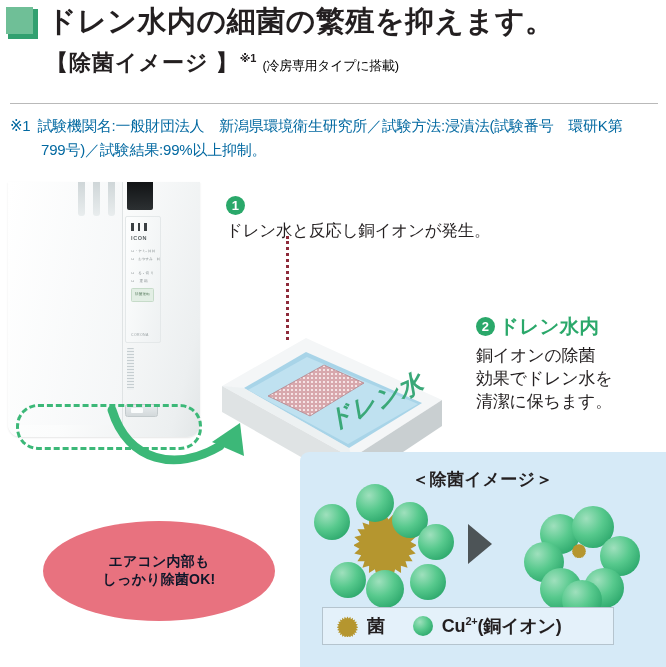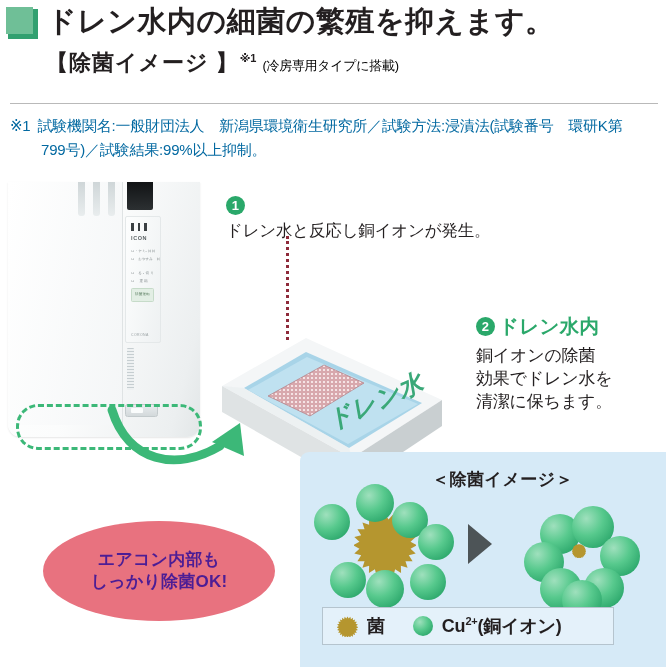--- a/index.html
+++ b/index.html
@@ -301,21 +301,20 @@
     background: #d6eaf7;
     border-radius: 9px 0 0 0;
   }
   .sterile-title {
     position: absolute;
     left: 112px; top: 16px;
     font-size: 17px;
     font-weight: bold;
     color: #231f20;
     letter-spacing: 0.5px;
-    margin-left: 20px;
   }
   .ion {
     position: absolute;
     border-radius: 50%;
     background: radial-gradient(circle at 34% 30%, #9fe0bd 0%, #57c98d 42%, #2faa6e 78%, #2c9c67 100%);
   }
   .germ {
     position: absolute;
   }
   .play-arrow {
@@ -363,22 +362,22 @@
     left: 43px; top: 521px;
     width: 232px; height: 100px;
     background: #e8727f;
     border-radius: 50%;
     display: flex;
     flex-direction: column;
     align-items: center;
     justify-content: center;
   }
   .pink-oval .pl {
-    color: #4c1d95;
-    font-size: 17px;
+    color: #0f172a;
+    font-size: 14px;
     font-weight: bold;
     line-height: 1.28;
     letter-spacing: 0.2px;
     white-space: nowrap;
   }
 </style>
 </head>
 <body>
 
 <div id="page">

